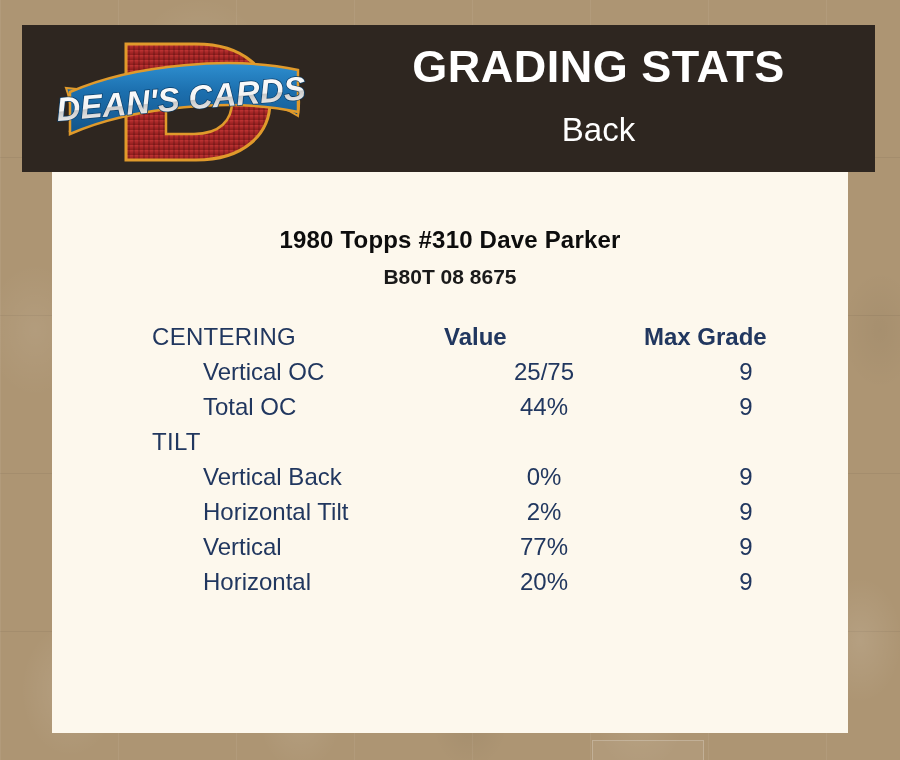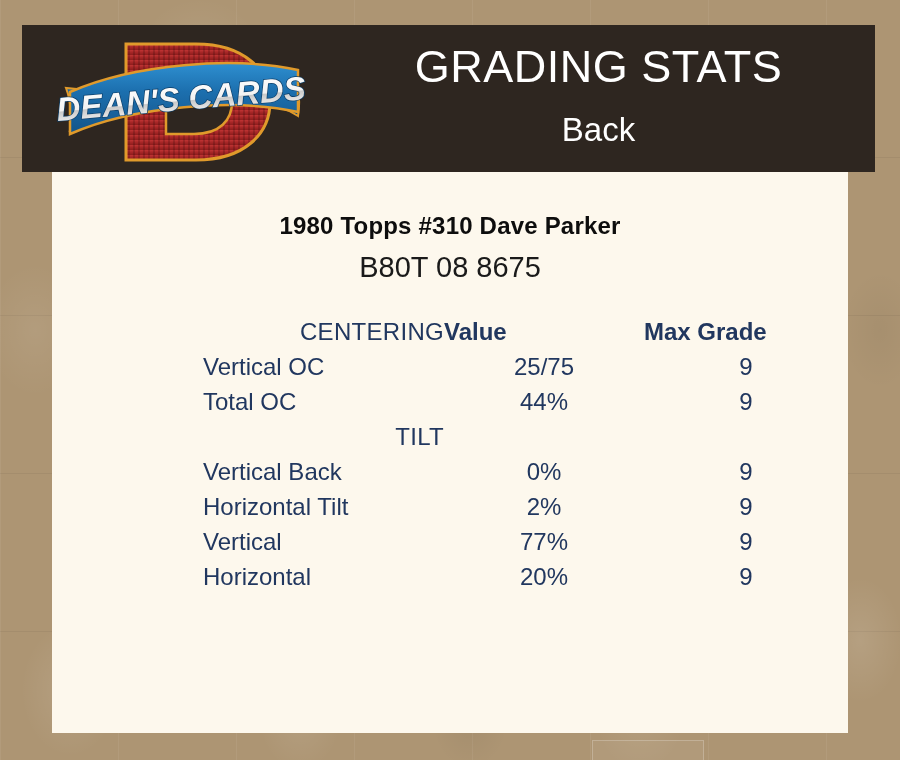--- a/index.html
+++ b/index.html
@@ -62,21 +62,21 @@
   
   #header-titles {
     position:absolute; left:300px; top:0; right:0; height:147px;
     display:flex; flex-direction:column;
     align-items:center; justify-content:center;
     padding-bottom:4px;
   }
   #title-main {
     color:#FFFFFF;
     font-size:45px;
-    font-weight:400;
+    font-weight:700;
     letter-spacing:0.5px;
     line-height:1.05;
   }
   #title-sub {
     color:#FFFFFF;
     font-size:33px;
     font-weight:400;
     line-height:1.25;
     margin-top:19px;
   }
@@ -87,28 +87,28 @@
     width:796px; height:561px;
     background:#FDF8ED;
     z-index:1;
   }
 
   #card-title {
     text-align:center;
     color:#0D0D0D;
     font-size:24px;
     font-weight:bold;
-    margin-top:40px;
+    margin-top:54px;
     letter-spacing:0.2px;
   }
   #card-serial {
     text-align:center;
     color:#1A1A1A;
-    font-size:29px;
-    font-weight:400;
+    font-size:21px;
+    font-weight:700;
     margin-top:11px;
   }
 
   
   #stats {
     margin-top:30px;
     width:100%;
     border-collapse:collapse;
     color:#21375F;
   }
@@ -118,21 +118,21 @@
 
   #stats th, #stats td {
     padding:0;
     height:35px;
     vertical-align:middle;
     font-size:24px;
     font-weight:400;
   }
 
   .hdr-section {
-    text-align:right;
+    text-align:left;
     padding-left:100px !important;
     font-weight:normal;
     letter-spacing:0.3px;
     margin-left:44px;
   }
   .hdr-col {
     text-align:left;
     font-weight:bold !important;
   }
   .row-label {

